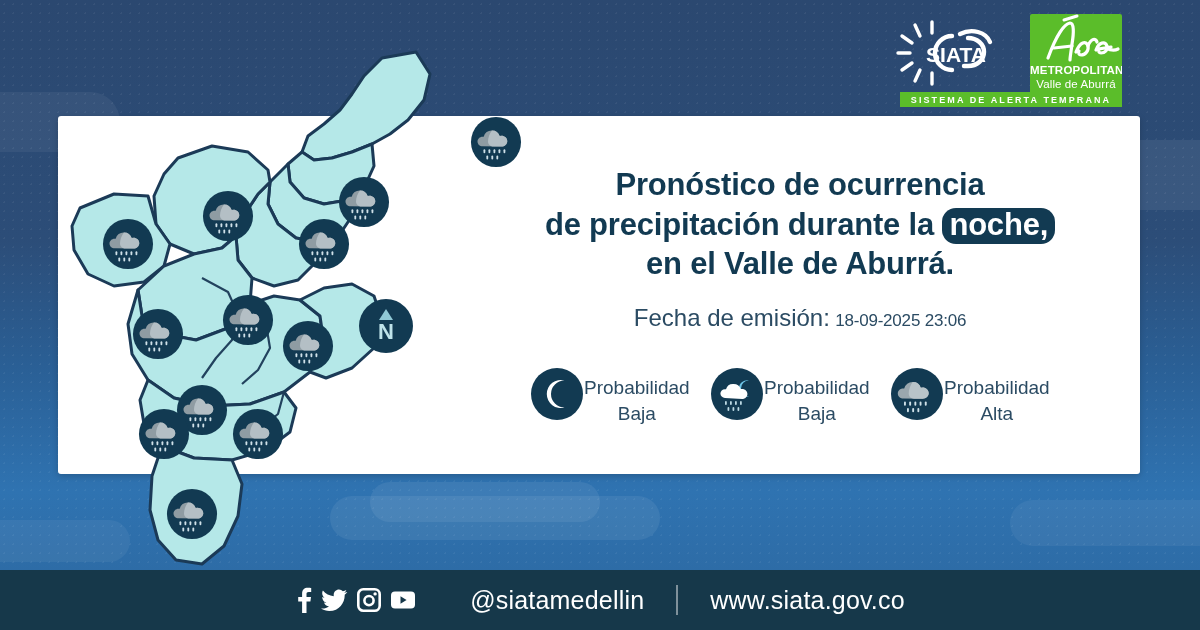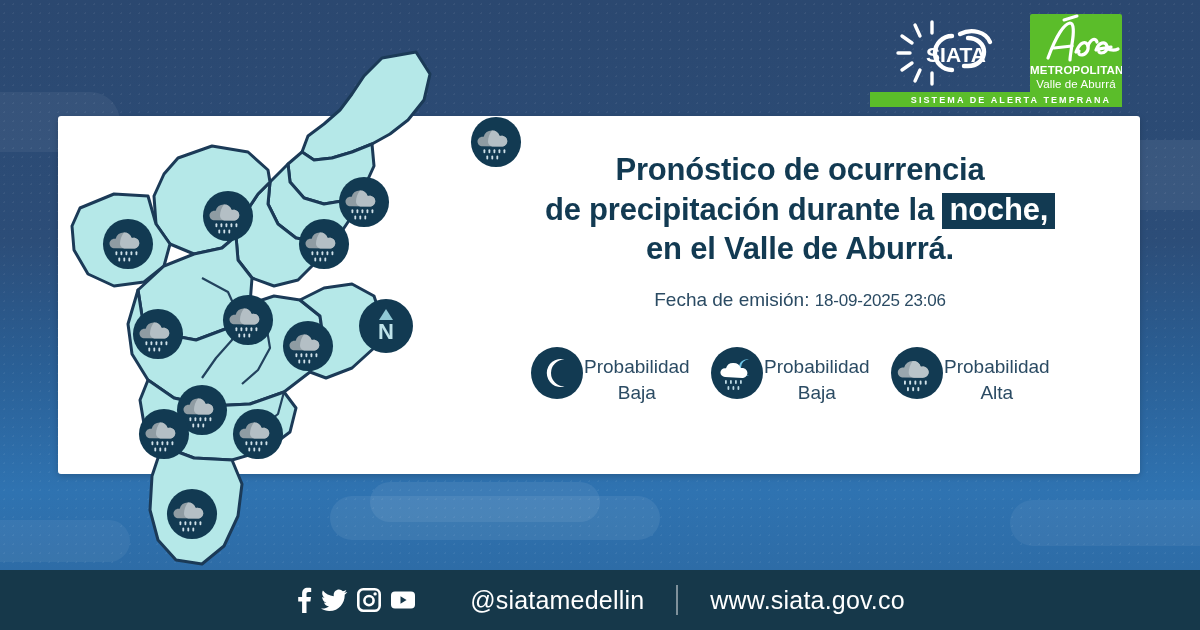--- a/index.html
+++ b/index.html
@@ -52,27 +52,28 @@
   .wicon{position:absolute;width:52px;height:52px;}
   .wicon svg{display:block;}
 
   .compass{position:absolute;left:306px;top:250px;width:56px;height:56px;}
 
   
   .content{position:absolute;left:470px;top:150px;width:660px;text-align:center;}
   .title{
     color:#123a52;font-weight:bold;font-size:31px;line-height:1.28;
     letter-spacing:-.2px;
+    margin-top:15px;
   }
   .hl{
-    background:#123a52;color:#ffffff;padding:1px 7px 3px 7px;border-radius:0;
+    background:#123a52;color:#ffffff;padding:1px 7px 3px 7px;border-radius:14px;
     display:inline-block;line-height:1.05;
   }
   .fecha{margin-top:20px;color:#2b4b63;font-size:19px;}
-  .fecha .lbl{font-size:19px;}
+  .fecha .lbl{font-size:24px;}
   .fecha .val{font-size:17px;letter-spacing:-.2px;}
 
   .legend{margin-top:30px;display:flex;justify-content:center;gap:0;}
   .leg{width:180px;display:flex;flex-direction:row;align-items:center;}
   .leg-ico{width:54px;height:54px;}
   .leg-ico svg{display:block;}
   .leg-txt{margin-top:13px;color:#2b4b63;font-size:19px;line-height:1.35;text-align:center;}
 
   
   .logos{position:absolute;right:78px;top:14px;display:flex;align-items:flex-start;gap:10px;}
@@ -86,21 +87,21 @@
   .am-t1{
     position:absolute;left:0;right:0;top:50px;text-align:center;
     color:#fff;font-size:11.5px;font-weight:bold;letter-spacing:.2px;
   }
   .am-t2{
     position:absolute;left:0;right:0;top:64px;text-align:center;
     color:#fff;font-size:11.5px;letter-spacing:.1px;
   }
   .tagline{
     position:absolute;right:78px;top:92px;width:222px;height:15px;background:#5bbd2a;
-    display:flex;align-items:center;justify-content:center;padding-left:30px;
+    display:flex;align-items:center;justify-content:center;
   }
   .tagline span{color:#ffffff;font-size:9px;font-weight:bold;letter-spacing:2.1px;}
 </style>
 </head>
 <body>
 
 <div id="stage">
 
   <div class="bg-sky"></div>
   <div class="bg-dots"></div>

